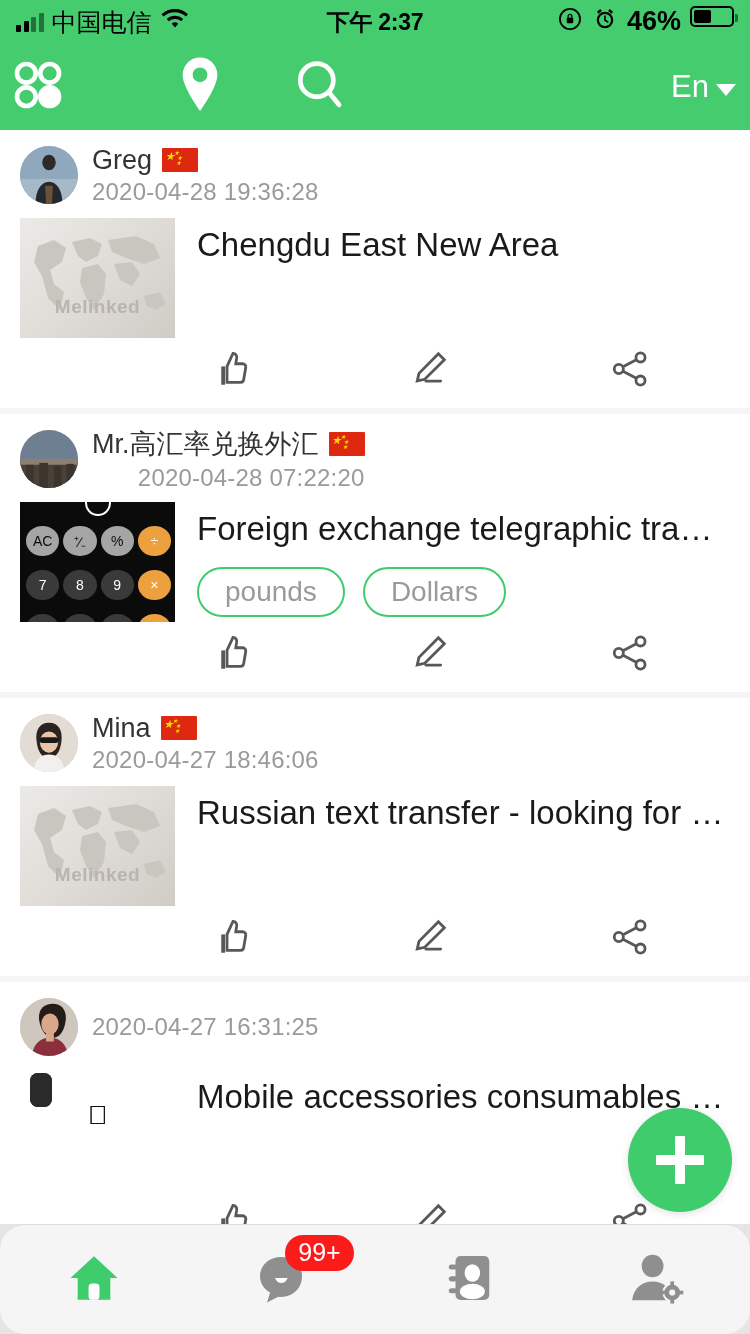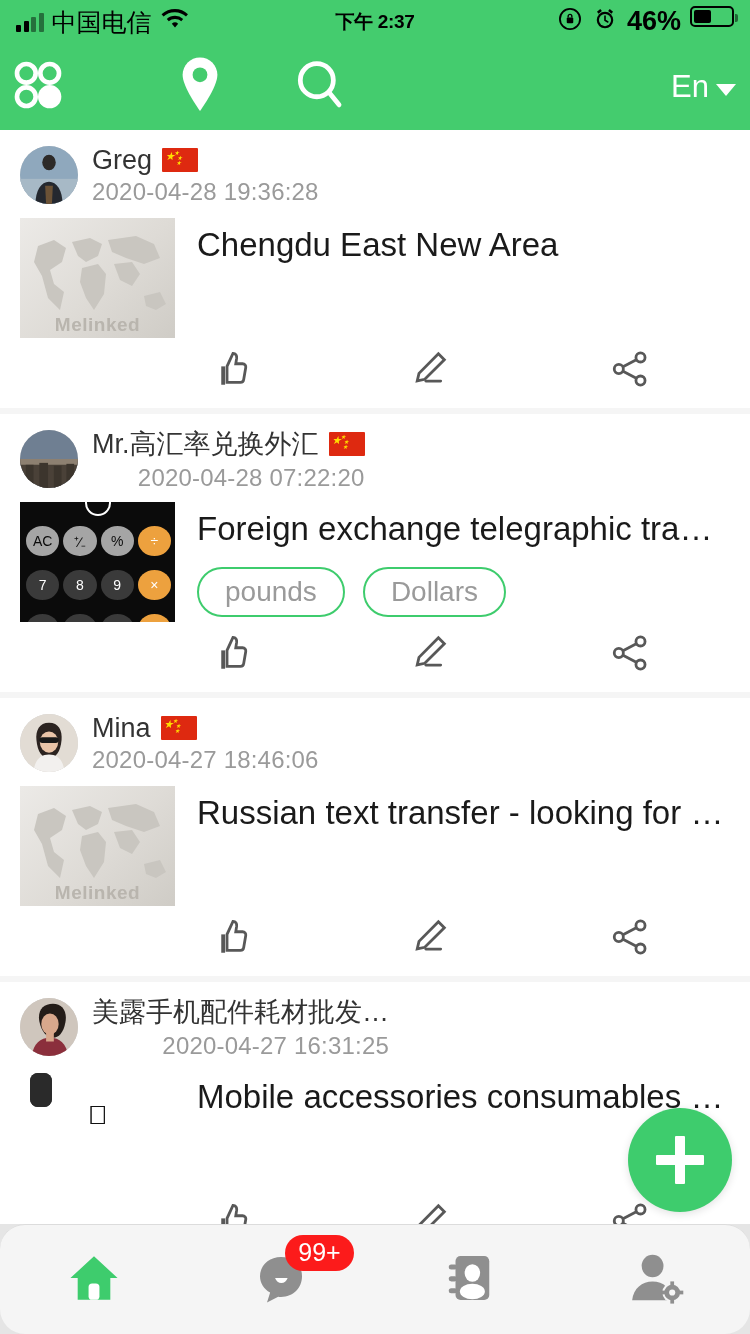--- a/index.html
+++ b/index.html
@@ -13,21 +13,21 @@
 
   
   .statusbar {
     height:44px; background:#44cc6e; color:#000;
     display:flex; align-items:center; padding:0 16px;
     font-size:27px; font-weight:600; position:relative;
   }
   .sb-left { display:flex; align-items:center; gap:8px; }
   .sb-center {
     position:absolute; left:0; right:0; text-align:center;
-    font-size:19px; font-weight:600; letter-spacing:-0.3px; pointer-events:none;
+    font-size:23px; font-weight:600; letter-spacing:-0.3px; pointer-events:none;
   }
   .sb-right { margin-left:auto; display:flex; align-items:flex-start; gap:9px; z-index:2; }
   .signal { display:flex; align-items:flex-end; gap:2.5px; height:20px; }
   .signal i { width:5px; background:#000; border-radius:1px; display:block; }
   .signal i:nth-child(1){ height:7px; }
   .signal i:nth-child(2){ height:11px; }
   .signal i:nth-child(3){ height:15px; opacity:.45; }
   .signal i:nth-child(4){ height:19px; opacity:.45; }
   .carrier { font-size:25px; font-weight:500; }
   .battery {
@@ -118,21 +118,21 @@
   .phones .p2 { background:linear-gradient(160deg,#b8a984 0%,#a0906a 45%,#c3b693 100%); }
   .phones .cam {
     position:absolute; top:3px; left:10px; width:22px; height:34px;
     background:#2a2a2a; border-radius:8px;
   }
   .phones .logo { position:absolute; top:32px; left:50%; transform:translateX(-50%); font-size:26px; color:#111; line-height:26px; }
 
   
   .mapthumb { background:linear-gradient(135deg,#eceae7 0%,#dedbd6 55%,#cfccc6 100%); position:relative; }
   .mapthumb .wm {
-    position:absolute; bottom:2px; left:0; right:0; text-align:center;
+    position:absolute; bottom:20px; left:0; right:0; text-align:center;
     font-size:19px; font-weight:bold; color:#b9b5ae; letter-spacing:.5px;
   }
 
   
   .fab {
     position:absolute; right:18px; bottom:122px; width:104px; height:104px;
     border-radius:50%; background:#3ecc6d; display:flex; align-items:center;
     justify-content:center; cursor:pointer; box-shadow:0 2px 8px rgba(0,0,0,.12); z-index:20;
   }
   .fab .pl { position:relative; width:48px; height:48px; }
@@ -469,23 +469,20 @@
         <div class="avatar">
           <svg viewBox="0 0 60 60">
               <rect width="60" height="60" fill="#cfc6bd"></rect>
               <path d="M34 6c10 0 15 8 13 19-2 11-7 16-13 16s-12-6-14-17C18 13 24 6 34 6z" fill="#241c18"></path>
               <ellipse cx="31" cy="27" rx="9" ry="11" fill="#d9a88c"></ellipse>
               <path d="M12 60c2-13 9-19 19-19s17 6 19 19z" fill="#8b2f3c"></path>
               <rect x="27" y="36" width="8" height="9" fill="#d9a88c"></rect>
             </svg>
         </div>
         <div class="who">
-          <div class="who-line">
-            <span class="uname">美露手机配件耗材批发…</span>
-          </div>
           <div class="time">2020-04-27 16:31:25</div>
         </div>
       </div>
       <div class="card-body">
         <div class="thumb">
           <div class="phones">
             <div class="p p1">
               <span class="cam"></span>
               <span class="logo"></span>
 

